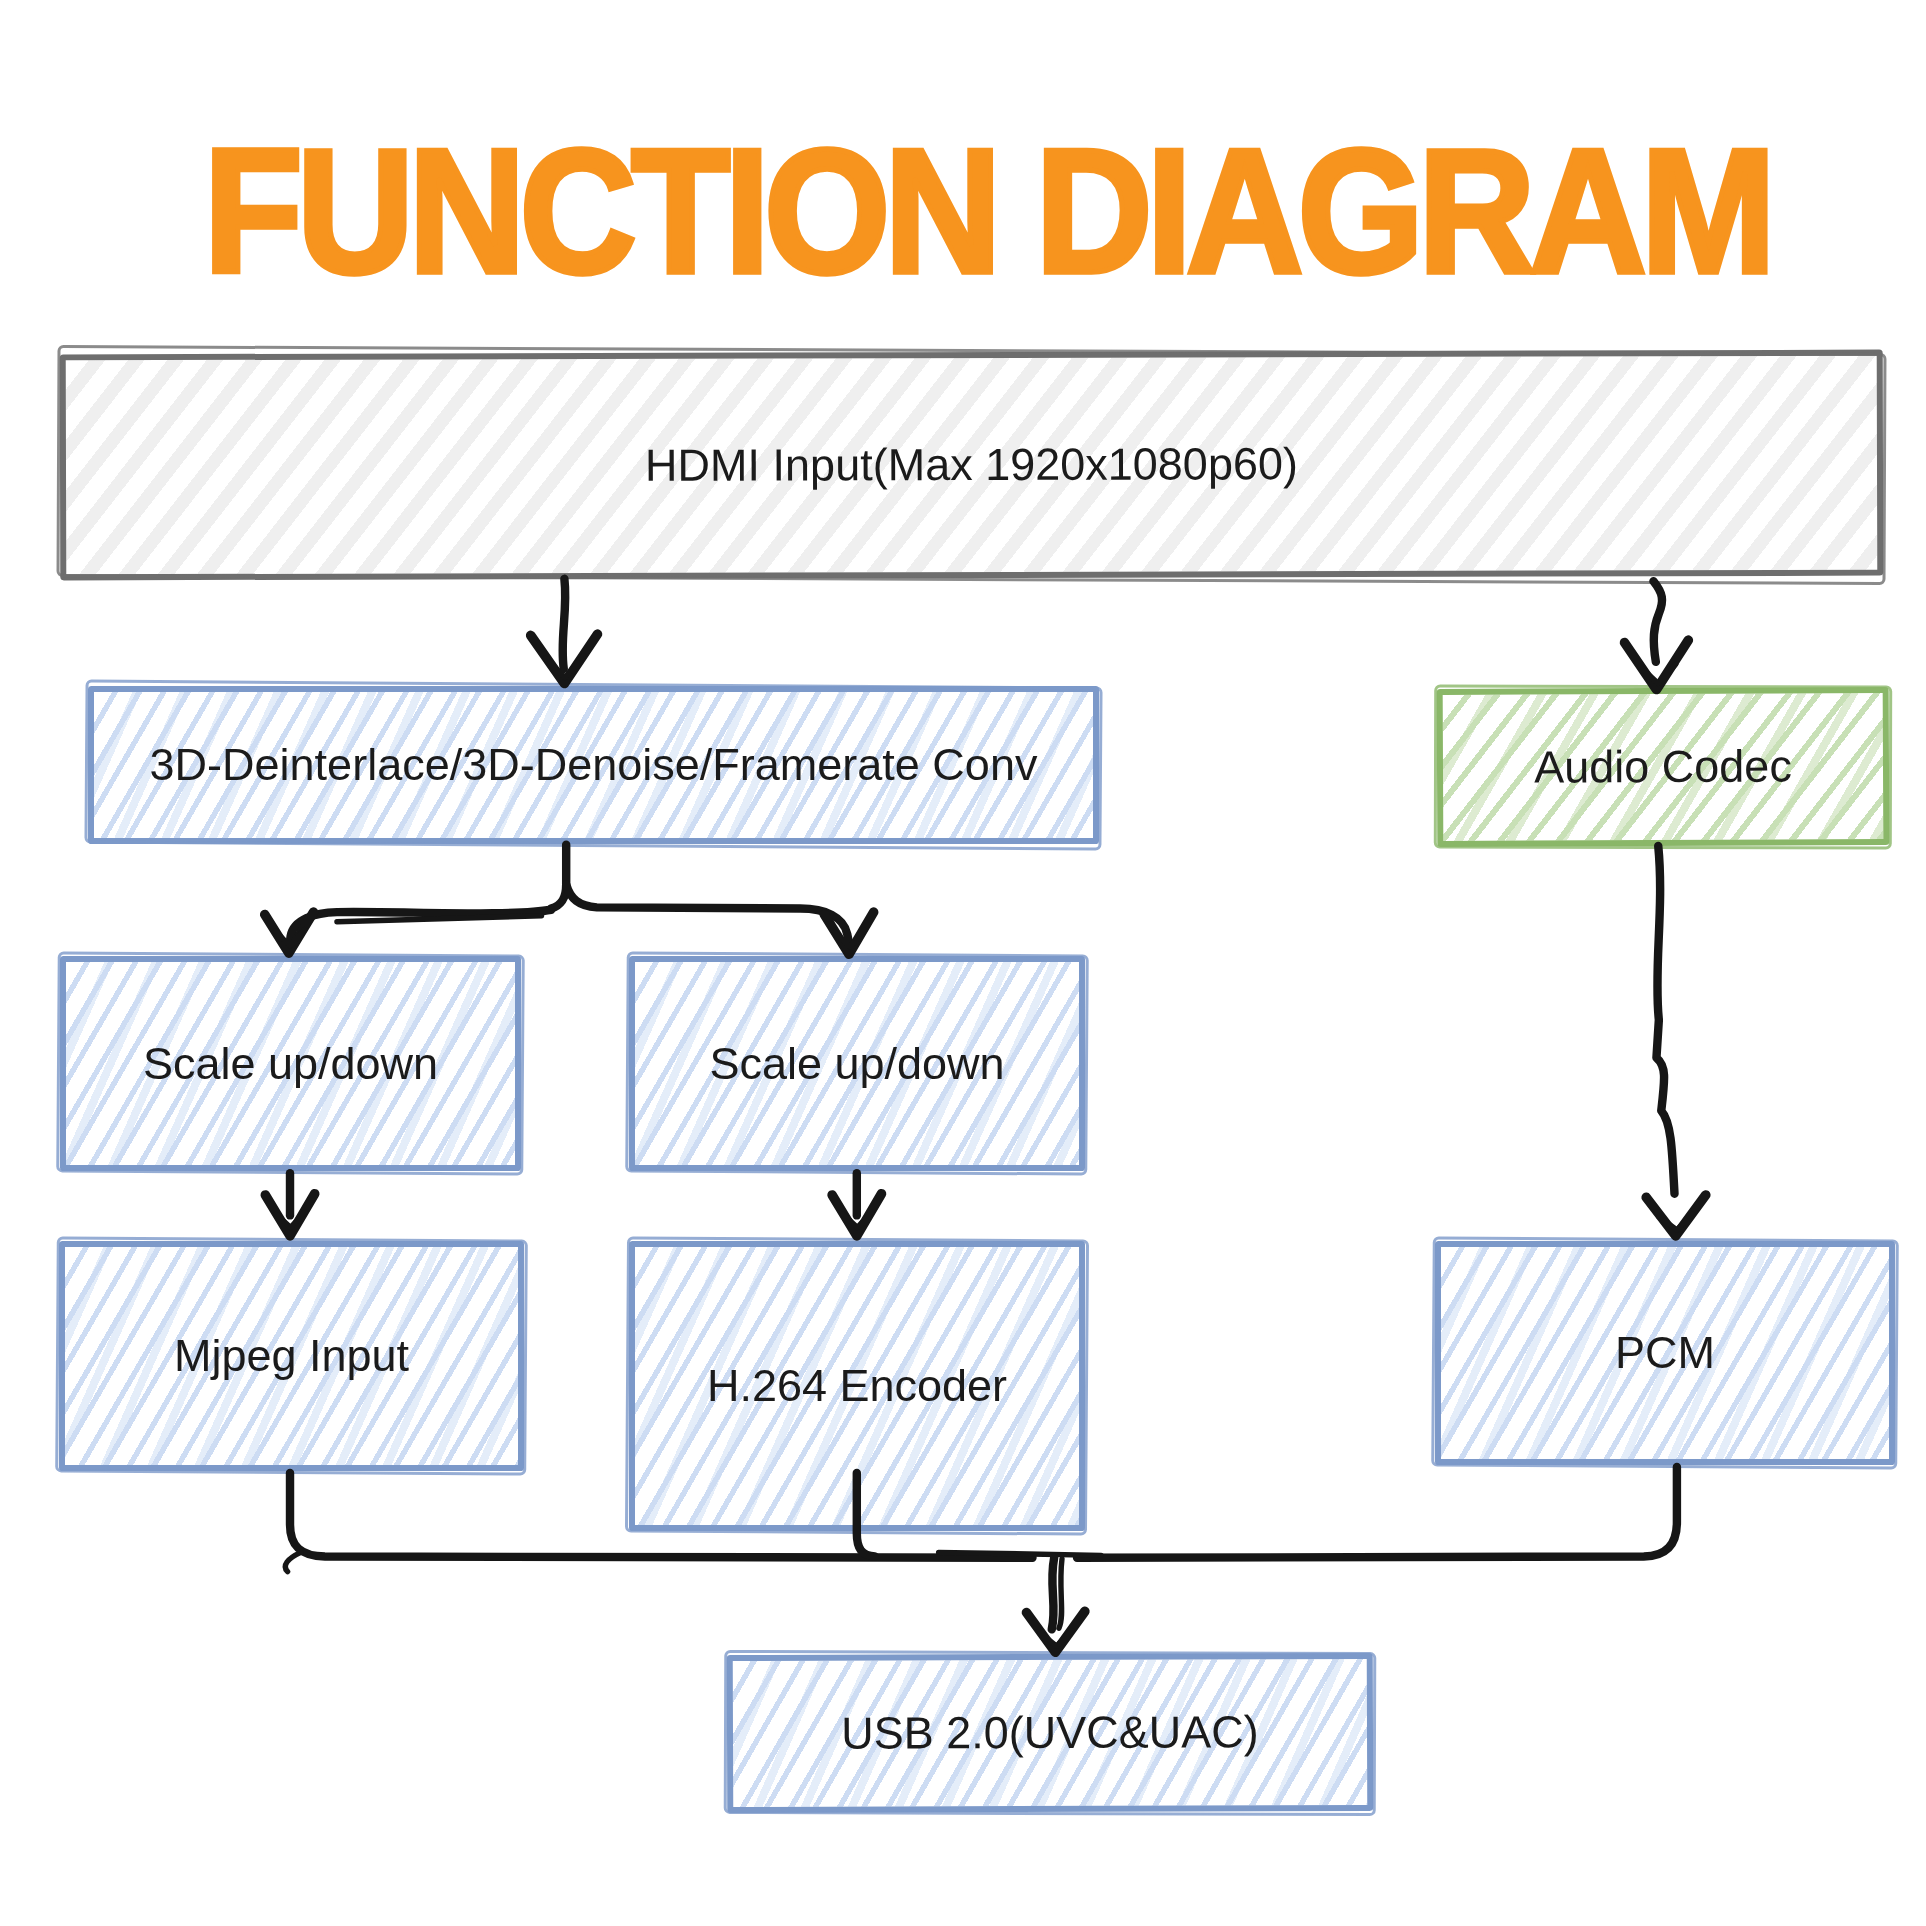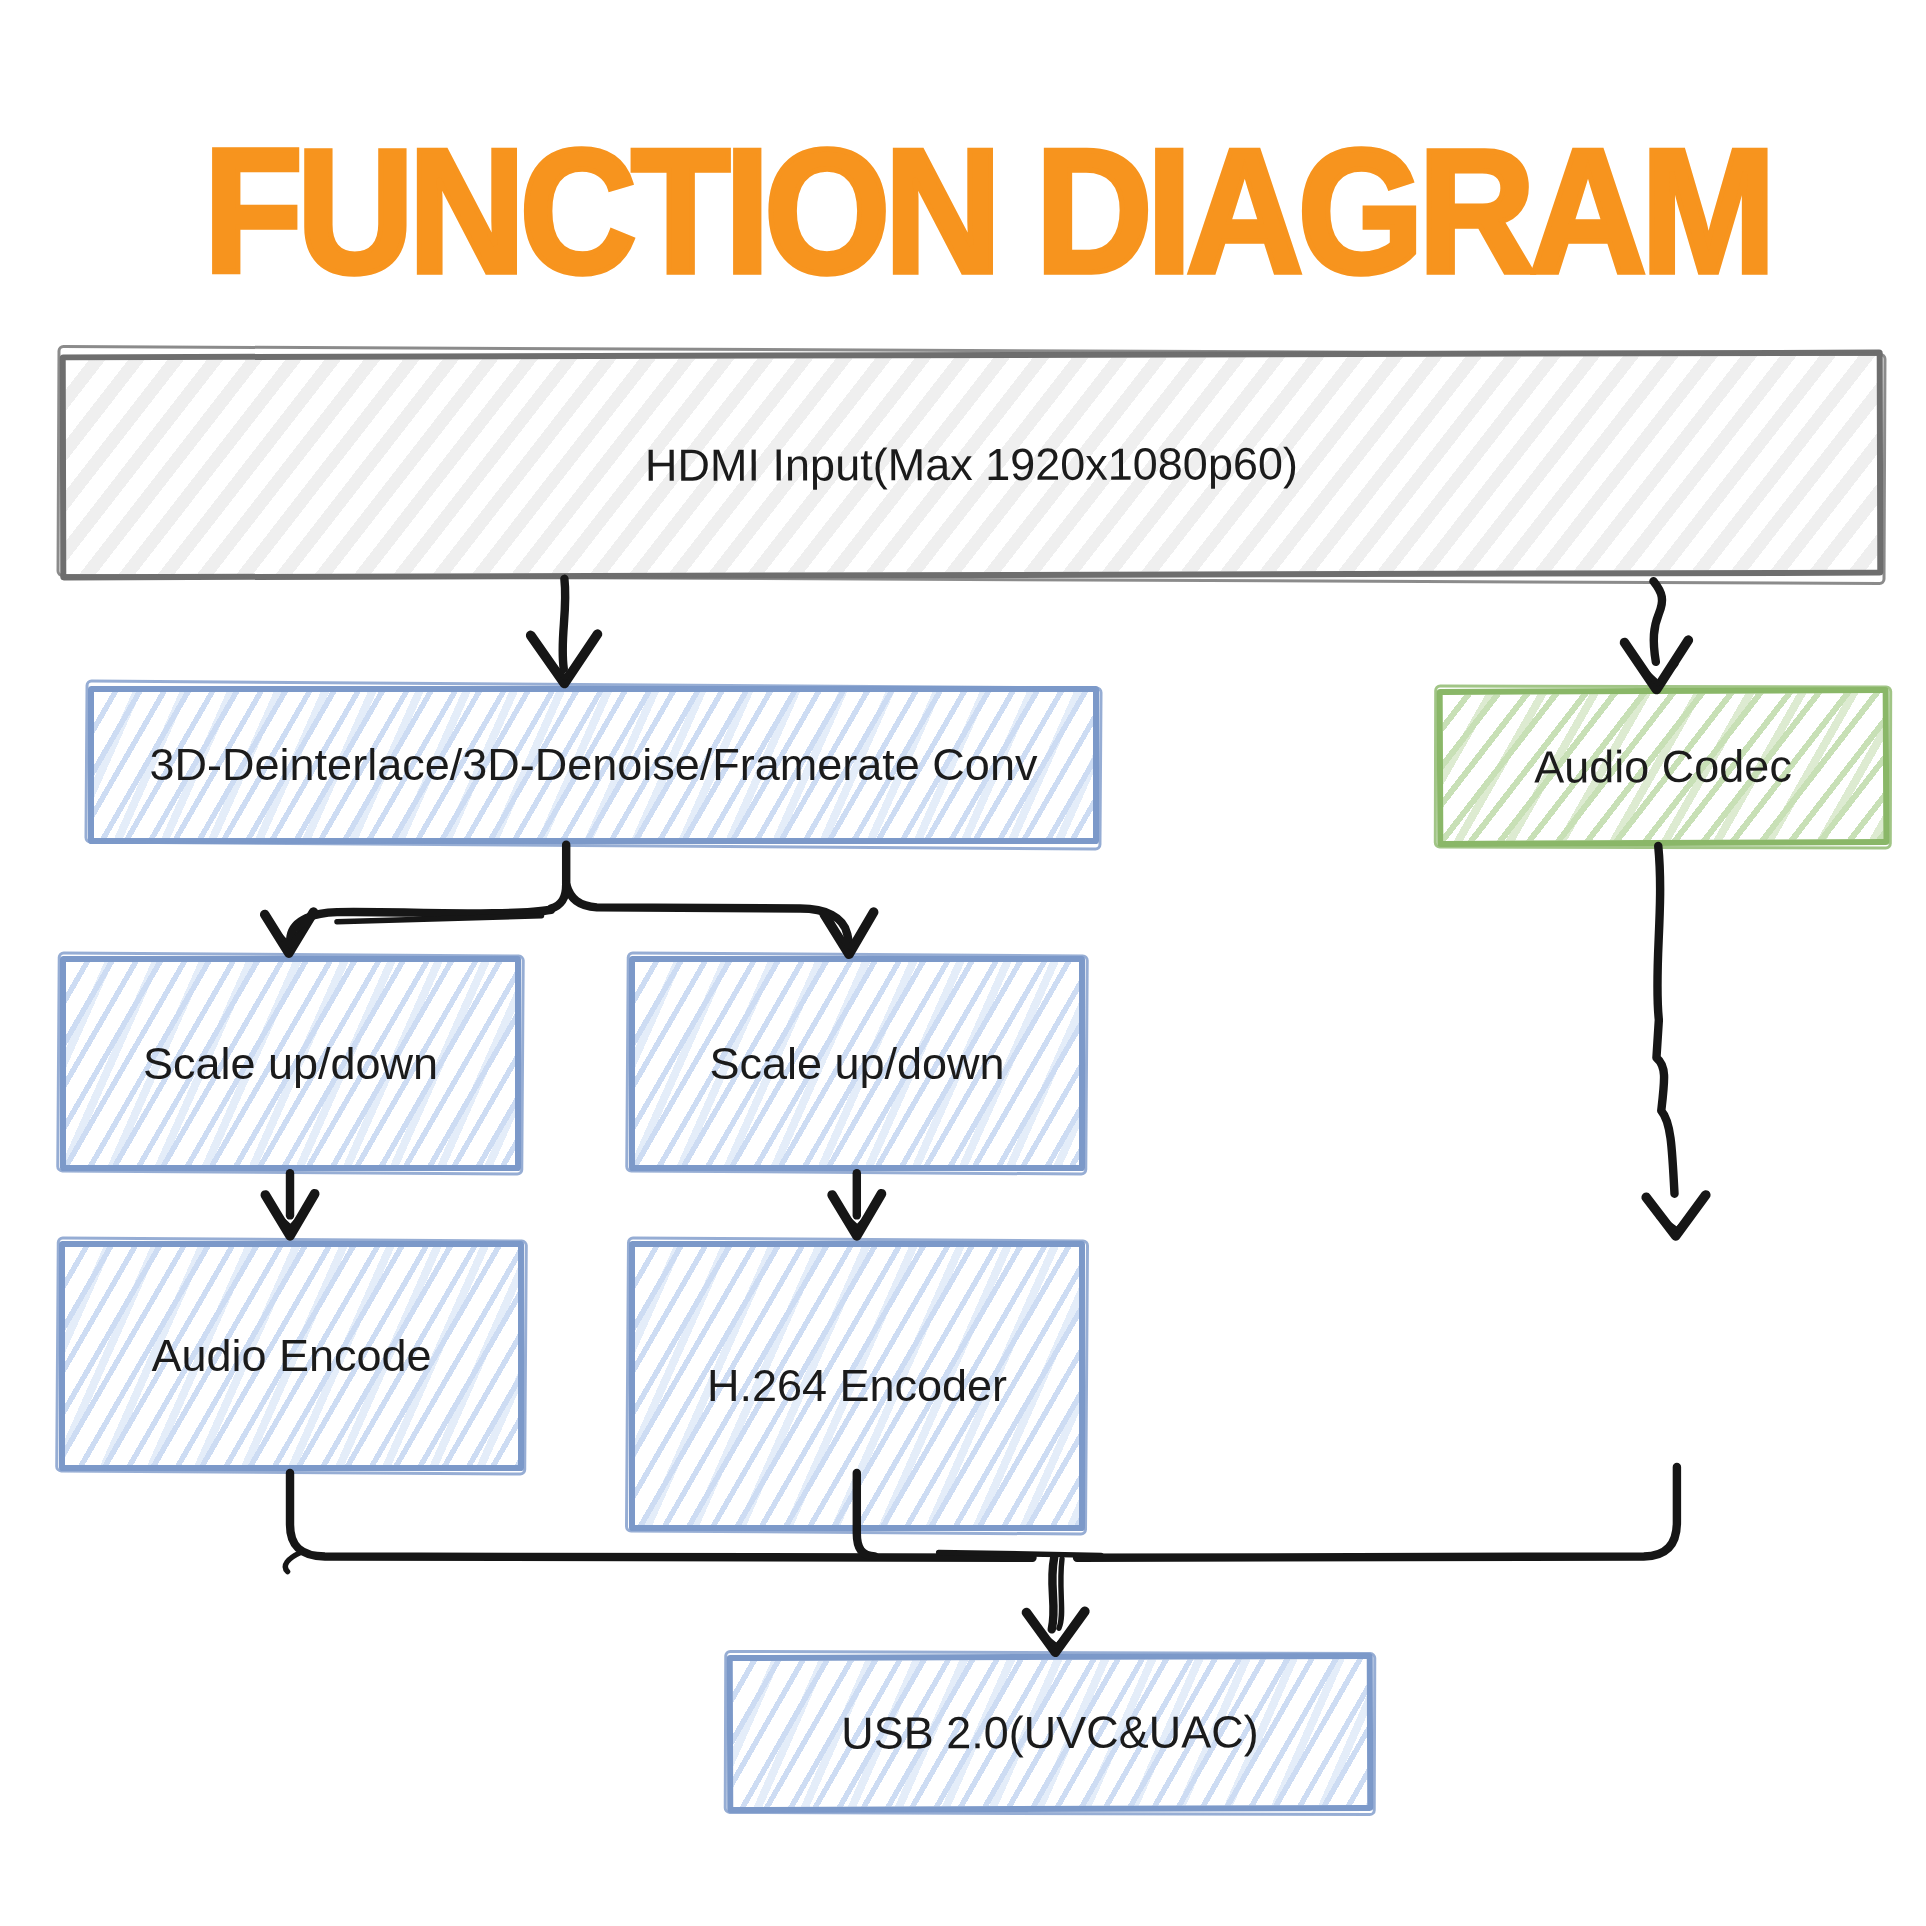--- a/index.html
+++ b/index.html
@@ -107,24 +107,27 @@
   <div class="box green" id="box-audio">
     <span>Audio Codec</span>
   </div>
   <div class="box blue" id="box-scalel">
     <span>Scale up/down</span>
   </div>
   <div class="box blue" id="box-scaler">
     <span>Scale up/down</span>
   </div>
   <div class="box blue" id="box-mjpeg">
-    <span>Audio Encode</span>
+    <span>Mjpeg Input</span>
   </div>
   <div class="box blue" id="box-h264">
     <span>H.264 Encoder</span>
+  </div>
+  <div class="box blue" id="box-pcm">
+    <span>PCM</span>
   </div>
   <div class="box blue" id="box-usb">
     <span>USB 2.0(UVC&amp;UAC)</span>
   </div>
 
   <svg id="arrows" viewBox="0 0 3201 3201" xmlns="http://www.w3.org/2000/svg">
 
     <g>
       <path d="M938 962 C944 1015 930 1062 937 1112"></path>
       <path class="head" d="M882 1056 L938 1136 L993 1054"></path>

